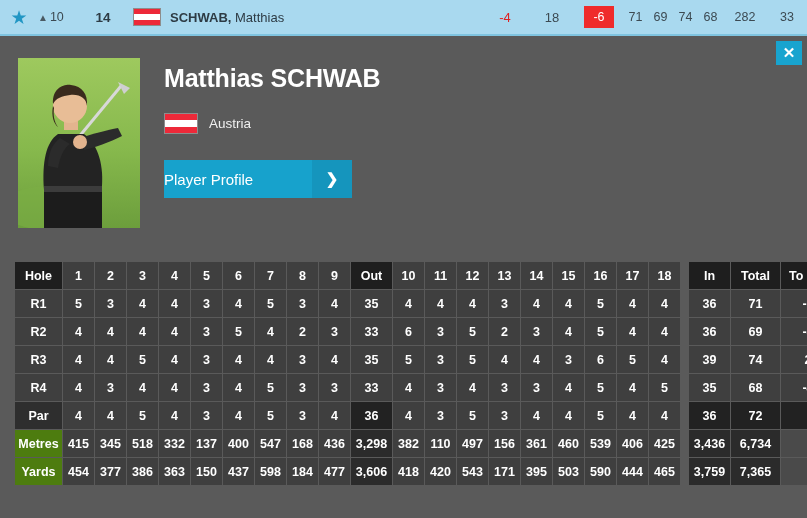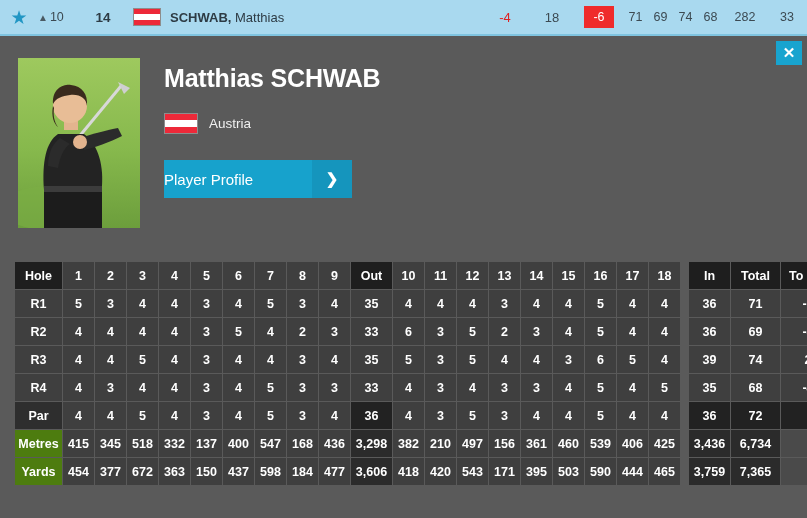--- a/index.html
+++ b/index.html
@@ -375,38 +375,38 @@
               <td>345</td>
               <td>518</td>
               <td>332</td>
               <td>137</td>
               <td>400</td>
               <td>547</td>
               <td>168</td>
               <td>436</td>
               <td class="dark">3,298</td>
               <td>382</td>
-              <td>210</td>
+              <td>110</td>
               <td>497</td>
               <td>156</td>
               <td>361</td>
               <td>460</td>
               <td>539</td>
               <td>406</td>
               <td>425</td>
               <td class="sep"></td>
               <td class="dark">3,436</td>
               <td class="dark">6,734</td>
               <td class="blank"></td>
             </tr>
             <tr class="dist">
               <td class="lbl-cell">Yards</td>
               <td>454</td>
               <td>377</td>
-              <td>672</td>
+              <td>386</td>
               <td>363</td>
               <td>150</td>
               <td>437</td>
               <td>598</td>
               <td>184</td>
               <td>477</td>
               <td class="dark">3,606</td>
               <td>418</td>
               <td>420</td>
               <td>543</td>

